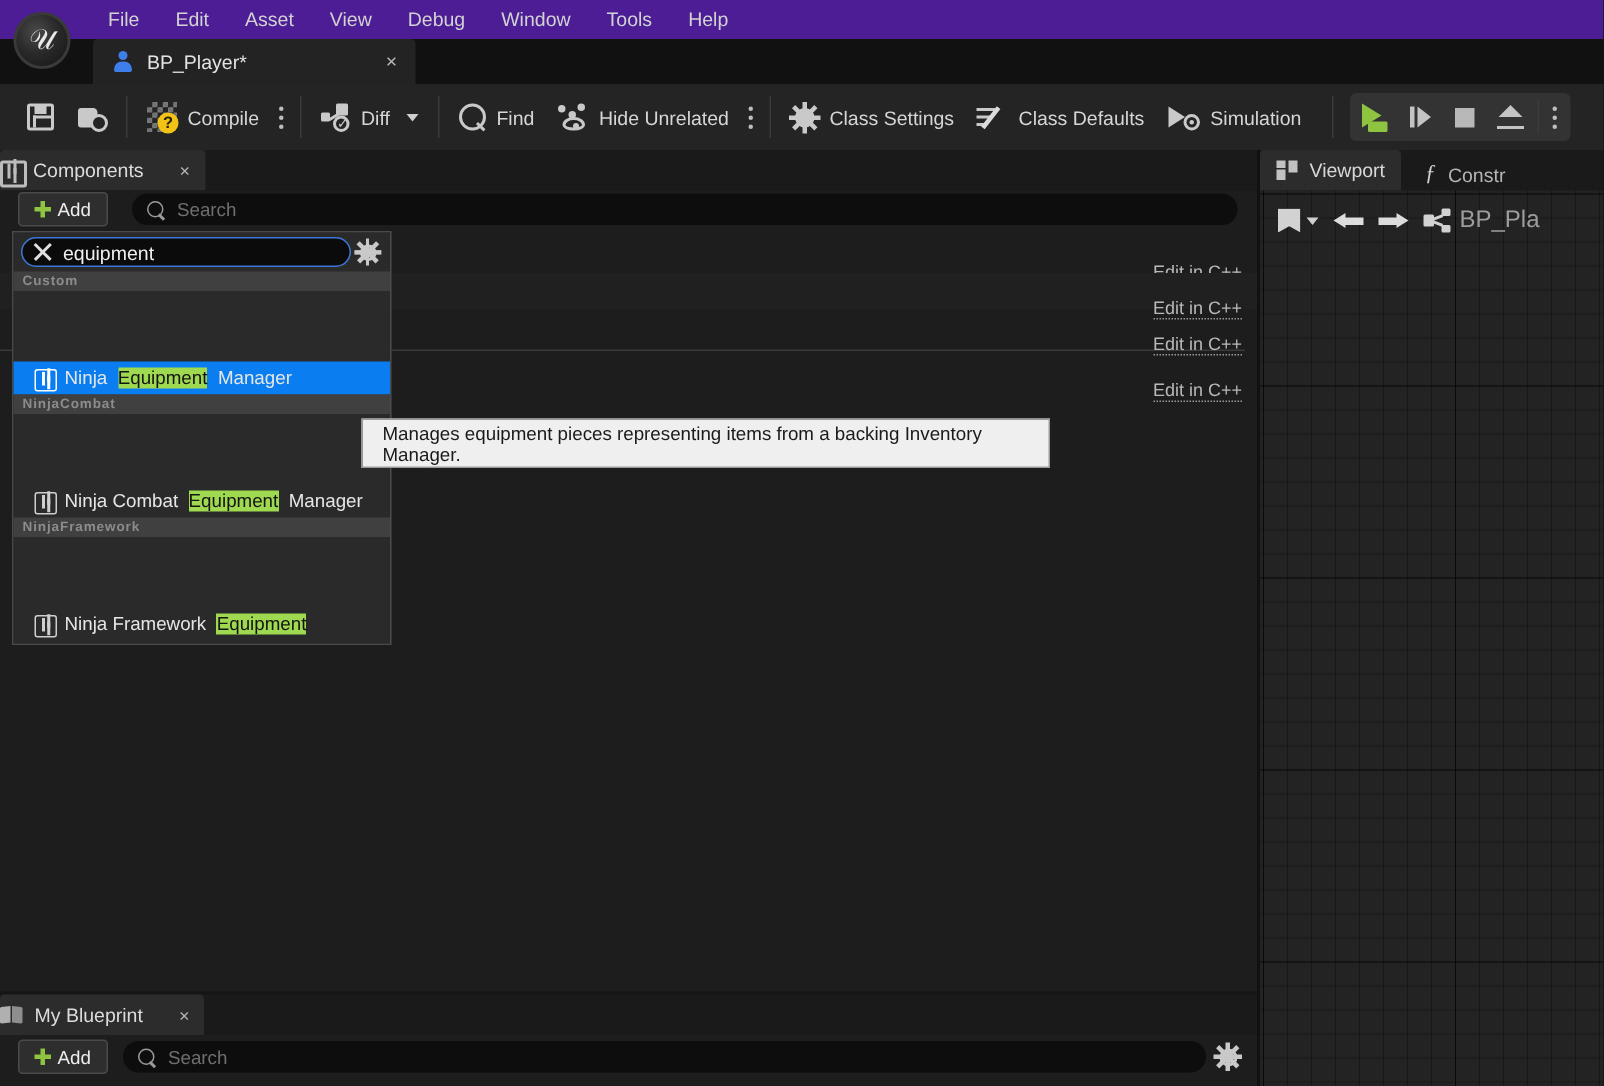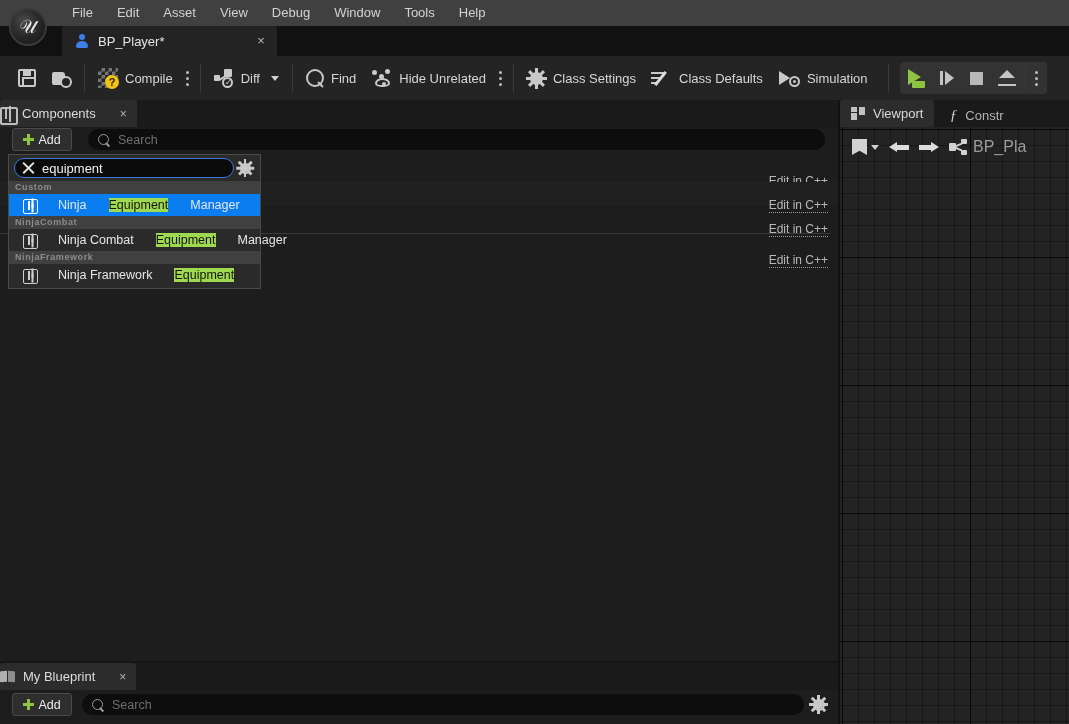--- a/index.html
+++ b/index.html
@@ -8,21 +8,21 @@
     background: #151515;
     font-family: "Liberation Sans", sans-serif;
     overflow: hidden;
     -webkit-font-smoothing: antialiased;
   }
   #app { position: relative; width: 1069px; height: 724px; }
 
   
   .menubar {
     position: absolute; left: 0; top: 0; width: 1069px; height: 26px;
-    background: #404040;
+    background: #4c1d95;
   }
   .menu-items { position: absolute; left: 60px; top: 0; height: 26px; display: flex; align-items: center; }
   .menu-item {
     color: #d2d2d2; font-size: 13px; padding: 3px 12px; cursor: default;
     line-height: 16px;
   }
 
   
   .ue-logo {
     position: absolute; left: 9px; top: 8px; width: 38px; height: 38px;
@@ -263,22 +263,22 @@
   .popup-gear { width:22px; display:flex; align-items:center; justify-content:center; flex:0 0 auto; }
 
   .popup-list { background:#2a2a2a; padding-bottom: 2px; }
   .grp-head {
     height:13px; line-height:13px; padding-left:6px;
     color:#8c8c8c; font-size:9px; font-weight:bold; letter-spacing:.6px;
     background:#404040;
     font-family:"Liberation Sans", sans-serif;
   }
   .opt {
-    height:22px; display:flex; align-items:center; gap:22px;
-    padding-left:14px; color:#e6e6e6; font-size:12.5px; white-space:nowrap;
+    height:22px; display:flex; align-items:center; gap:7px;
+    padding-left:14px; color:#e6e6e6; font-size:12.5px; white-space:nowrap;margin-top:47px;
   }
   .opt.sel { background:#0a7ef0; }
   .opt .hl { background:#9fd94f; color:#141414; }
   .ico-comp-sm { width:13px; height:13px; position:relative; flex:0 0 auto; }
   .ico-comp-sm::before { content:""; position:absolute; left:0; top:0; width:13px; height:13px; border:1.8px solid #cfcfcf; border-radius:2px; }
   .ico-comp-sm::after { content:""; position:absolute; left:4.5px; top:2px; width:2px; height:9px; background:#cfcfcf; box-shadow: 3.5px -2.5px 0 0 #cfcfcf, 3.5px 2.5px 0 0 #cfcfcf; }
   .opt.sel .ico-comp-sm::before { border-color:#ffffff; }
   .opt.sel .ico-comp-sm::after { background:#ffffff; box-shadow: 3.5px -2.5px 0 0 #ffffff, 3.5px 2.5px 0 0 #ffffff; }
 
   
@@ -562,20 +562,23 @@
       <div class="grp-head">NinjaFramework</div>
       <div class="opt">
         <span class="ico-comp-sm"></span>
         <span>Ninja Framework </span>
           <span class="hl">Equipment</span>
           <span></span>
       </div>
     </div>
   </div>
 
+  <div class="tooltip">
+    <span>Manages equipment pieces representing items from a backing Inventory Manager.</span>
+  </div>
 
   <div class="hsplit-mb"></div>
   <div class="panel-tabrow" style="top:663px">
     <div class="panel-tab">
       <span class="ico-book"></span>
       <span>My Blueprint</span>
       <span class="pt-close">×</span>
     </div>
   </div>
   <div class="myblueprint" style="top:690px;height:34px">

